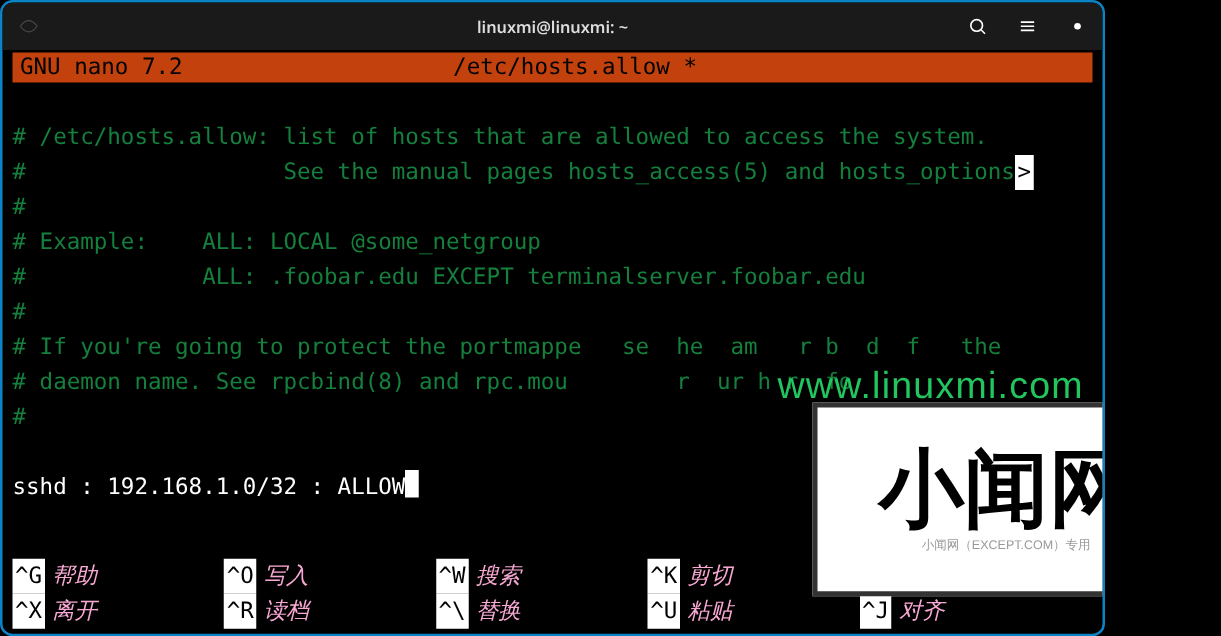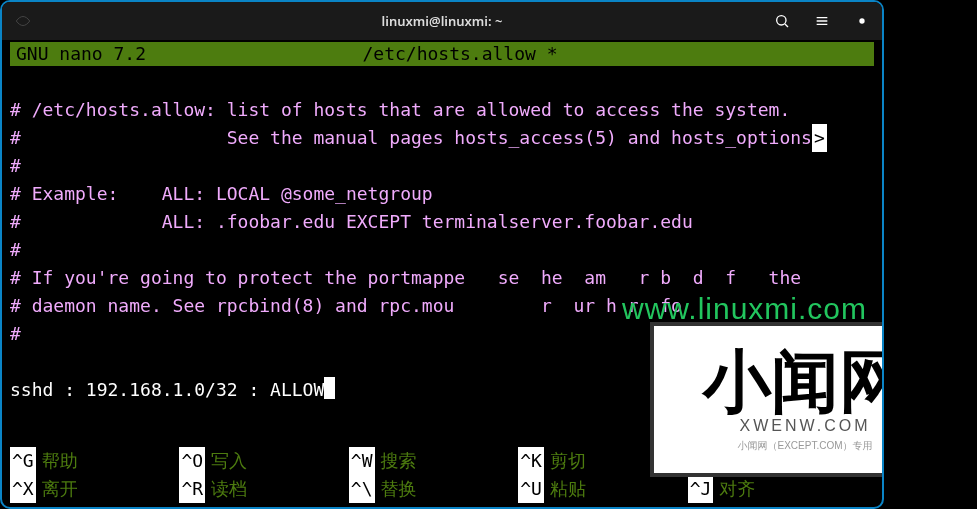--- a/index.html
+++ b/index.html
@@ -59,21 +59,21 @@
     .titlebar .search-icon, .titlebar .menu-icon, .titlebar .minimize-btn {
       color: #eee;
       cursor: pointer;
       display: flex;
       align-items: center;
     }
     .editor-area {
       padding: 0;
     }
     .nano-header {
-      background: #4d7c0f;
+      background: #c2410c;
       color: #000;
       display: flex;
       font-weight: normal;
       height: 24px;
       line-height: 24px;
       margin: 2px 8px 2px 8px;
     }
     .nano-header .app {
       padding-left: 6px;
     }
@@ -81,21 +81,21 @@
       flex: 1;
       text-align: center;
       padding-right: 100px;
     }
     .content {
       padding: 0 8px;
       line-height: 28px;
       white-space: pre;
       position: relative;
     }
-    .comment { color: #f0abfc; }
+    .comment { color: #15803d; }
     .plain { color: #fff; }
     .rarrow {
       background: #fff;
       color: #000;
       display: inline-block;
       padding: 0 2px;
     }
     .cursor-block {
       display: inline-block;
       width: 11px;
@@ -120,21 +120,21 @@
       align-items: center;
       gap: 6px;
     }
     .shortcut-item.wide { width: 220px; }
     .key {
       background: #fff;
       color: #000;
       padding: 0 2px;
       font-weight: normal;
     }
-    .label { color: #4d7c0f; }
+    .label { color: #f9a8d4; font-style: italic; }
 
     
     .wm-tux-linux {
       position: absolute;
       top: 210px;
       left: 510px;
       display: flex;
       align-items: flex-start;
       pointer-events: none;
     }
@@ -291,17 +291,16 @@
       <div class="shortcut-item wide">
           <span class="key">^J</span>
           <span class="label">对齐</span>
         </div>
     </div>
   </div>
 
   <div class="wm-url">www.linuxmi.com</div>
   <div class="wm-box">
     <div class="cn">小闻网</div>
-    <div class="en">XWENW.COM</div>
     <div class="sub">小闻网（EXCEPT.COM）专用</div>
   </div>
 
 </div>
 
 </body></html>

